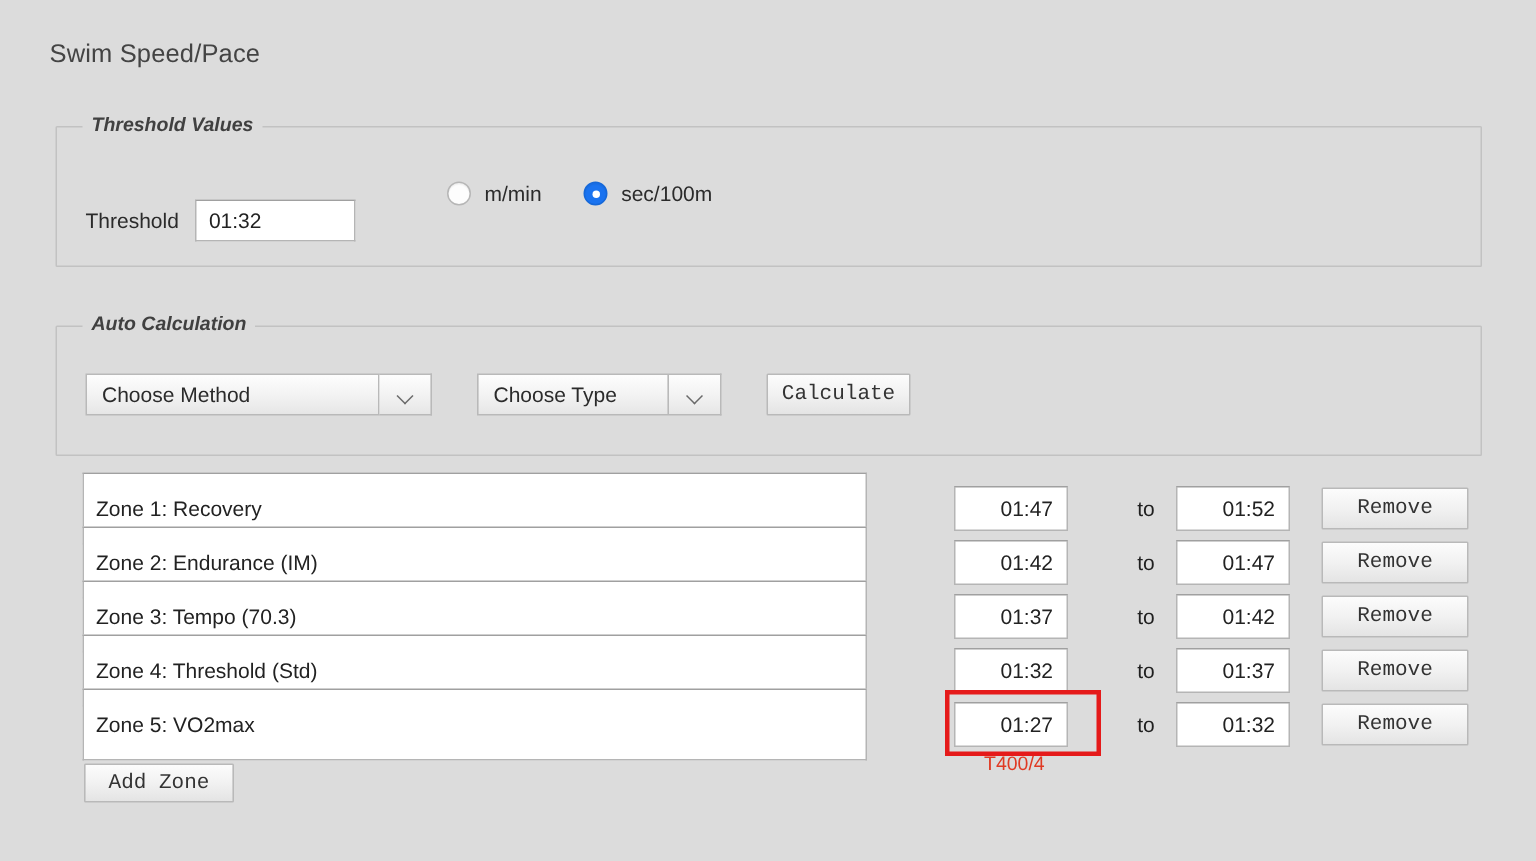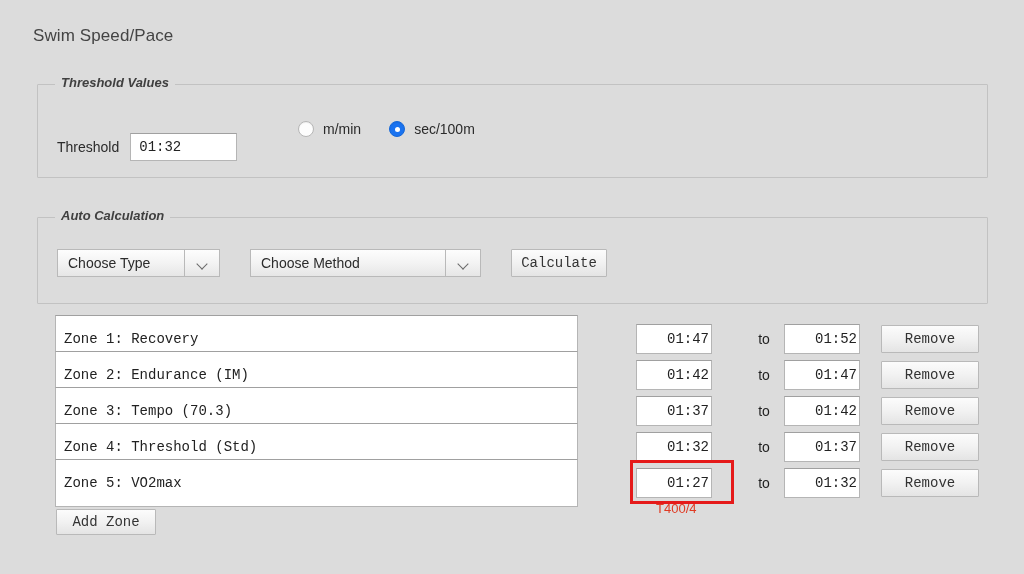--- a/index.html
+++ b/index.html
@@ -64,21 +64,21 @@
     top: 217px;
     height: 87px;
   }
 
   
   .text-input {
     box-sizing: border-box;
     background: #ffffff;
     border: 1px solid #b5b5b5;
     border-top-color: #a0a0a0;
-    font-family: Liberation Mono, monospace;
+    font-family: Liberation Sans, sans-serif;
     font-size: 14px;
     color: #222222;
     padding: 0 8px;
     outline: none;
     border-radius: 0;
     display: flex;
     align-items: center;
   }
 
   
@@ -319,29 +319,29 @@
         <span class="radio-label">sec/100m</span>
       </div>
     </div>
   </div>
 
   <div class="fieldset" id="autocalc-fieldset">
     <div class="legend">Auto Calculation</div>
 
     <div class="autocalc-row">
 
-      <div class="select-combo" id="type-select">
-        <div class="select-face">Choose Type</div>
+      <div class="select-combo" id="method-select">
+        <div class="select-face">Choose Method</div>
         <div class="select-arrow">
           <span class="chev"></span>
         </div>
       </div>
 
-      <div class="select-combo" id="method-select">
-        <div class="select-face">Choose Method</div>
+      <div class="select-combo" id="type-select">
+        <div class="select-face">Choose Type</div>
         <div class="select-arrow">
           <span class="chev"></span>
         </div>
       </div>
 
       <div class="btn" id="calculate-button">Calculate</div>
     </div>
   </div>
 
   <div class="zones">

